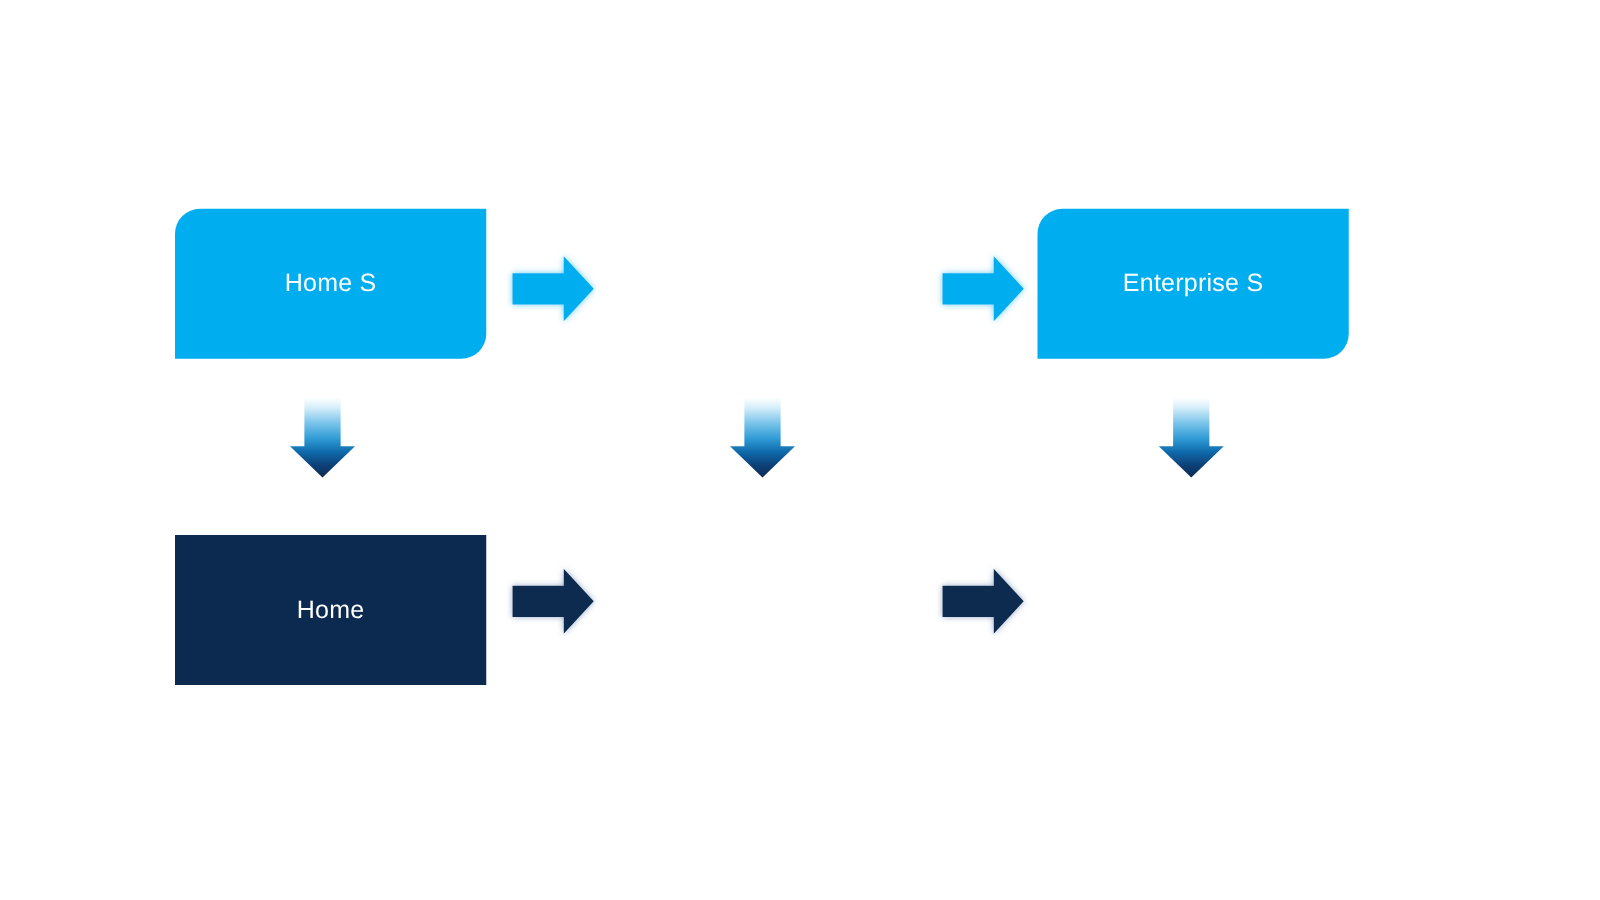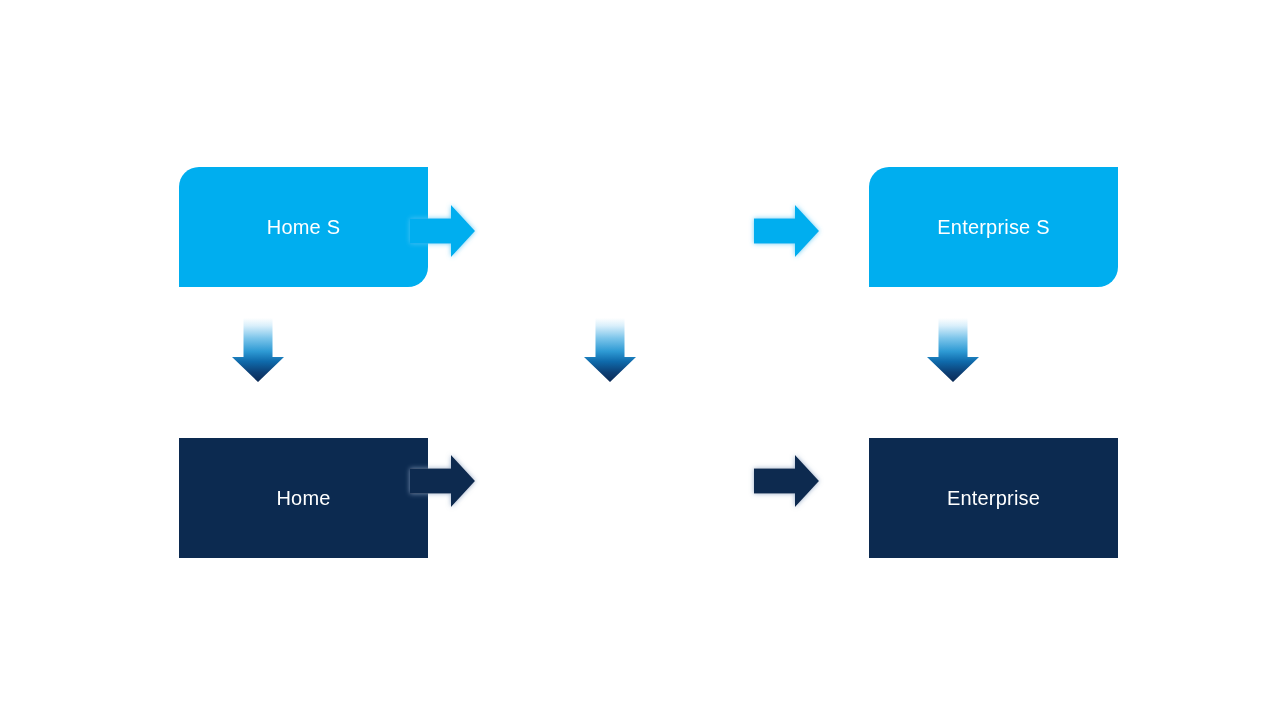--- a/index.html
+++ b/index.html
@@ -21,29 +21,28 @@
     overflow:hidden;
   }
   .node{
     position:absolute;
     width:249px;
     height:120px;
     display:flex;
     align-items:center;
     justify-content:center;
     text-align:center;
-    margin-left:39px;
   }
   .node.top{
     top:167px;
     background:var(--primary-light);
     border-radius:20px 0 20px 0;
   }
   .node.bottom{
-    top:438px;
+    top:428px;
     background:var(--primary-dark);
     border-radius:0;
   }
   .col-0{left:140px;}
   .col-1{left:485px;}
   .col-2{left:830px;}
   .node-label{
     color:var(--label-text);
     font-size:20px;
     line-height:1.2;
@@ -91,23 +90,20 @@
   <div class="node top col-0">
     <span class="node-label">Home S</span>
   </div>
   <div class="node top col-2">
     <span class="node-label">Enterprise S</span>
   </div>
 
   <div class="node bottom col-0">
     <span class="node-label">Home</span>
   </div>
-  <div class="node bottom col-2">
-    <span class="node-label">Enterprise</span>
-  </div>
 
   <svg class="arrow r-arrow-1 r-top" width="81" height="68" viewBox="0 0 81 68">
     <polygon points="8,21.5 49,21.5 49,8 73,34 49,60 49,46.5 8,46.5" fill="var(--primary-light)" filter="url(#glowLight)"></polygon>
   </svg>
   <svg class="arrow r-arrow-2 r-top" width="81" height="68" viewBox="0 0 81 68">
     <polygon points="8,21.5 49,21.5 49,8 73,34 49,60 49,46.5 8,46.5" fill="var(--primary-light)" filter="url(#glowLight)"></polygon>
   </svg>
 
   <svg class="arrow r-arrow-1 r-bottom" width="81" height="68" viewBox="0 0 81 68">
     <polygon points="8,21.5 49,21.5 49,8 73,34 49,60 49,46.5 8,46.5" fill="var(--primary-dark)" filter="url(#glowDark)"></polygon>

